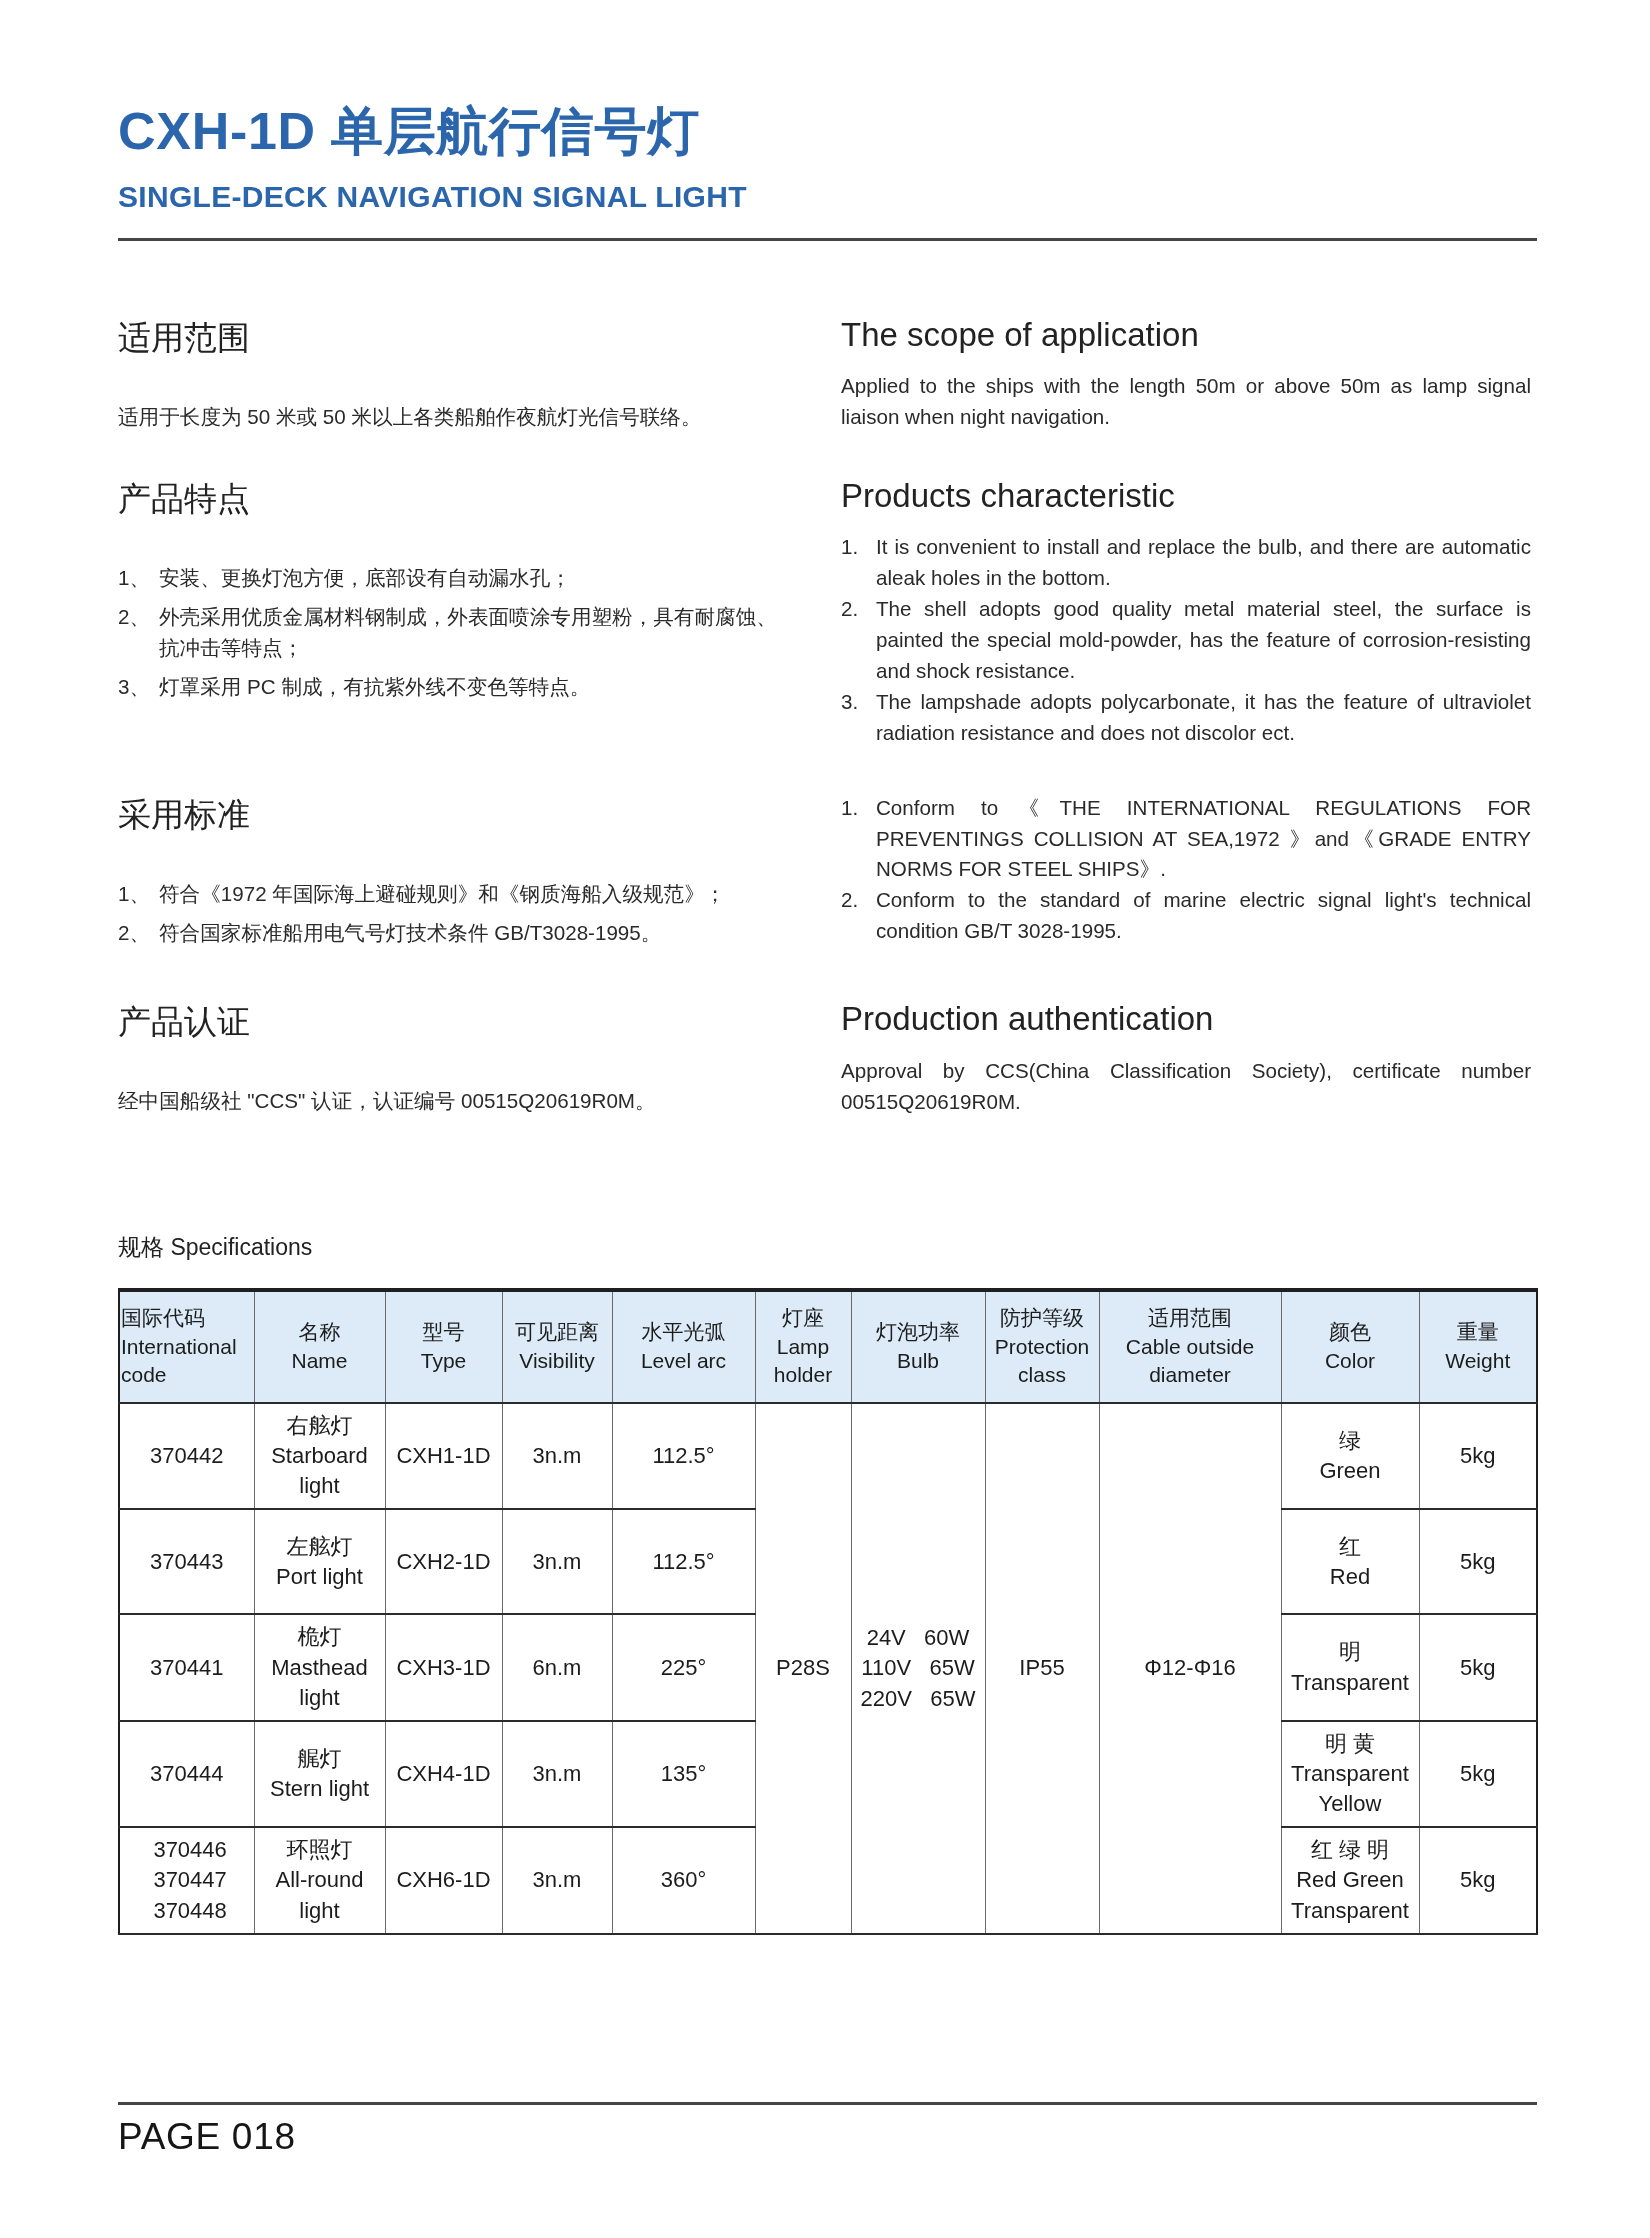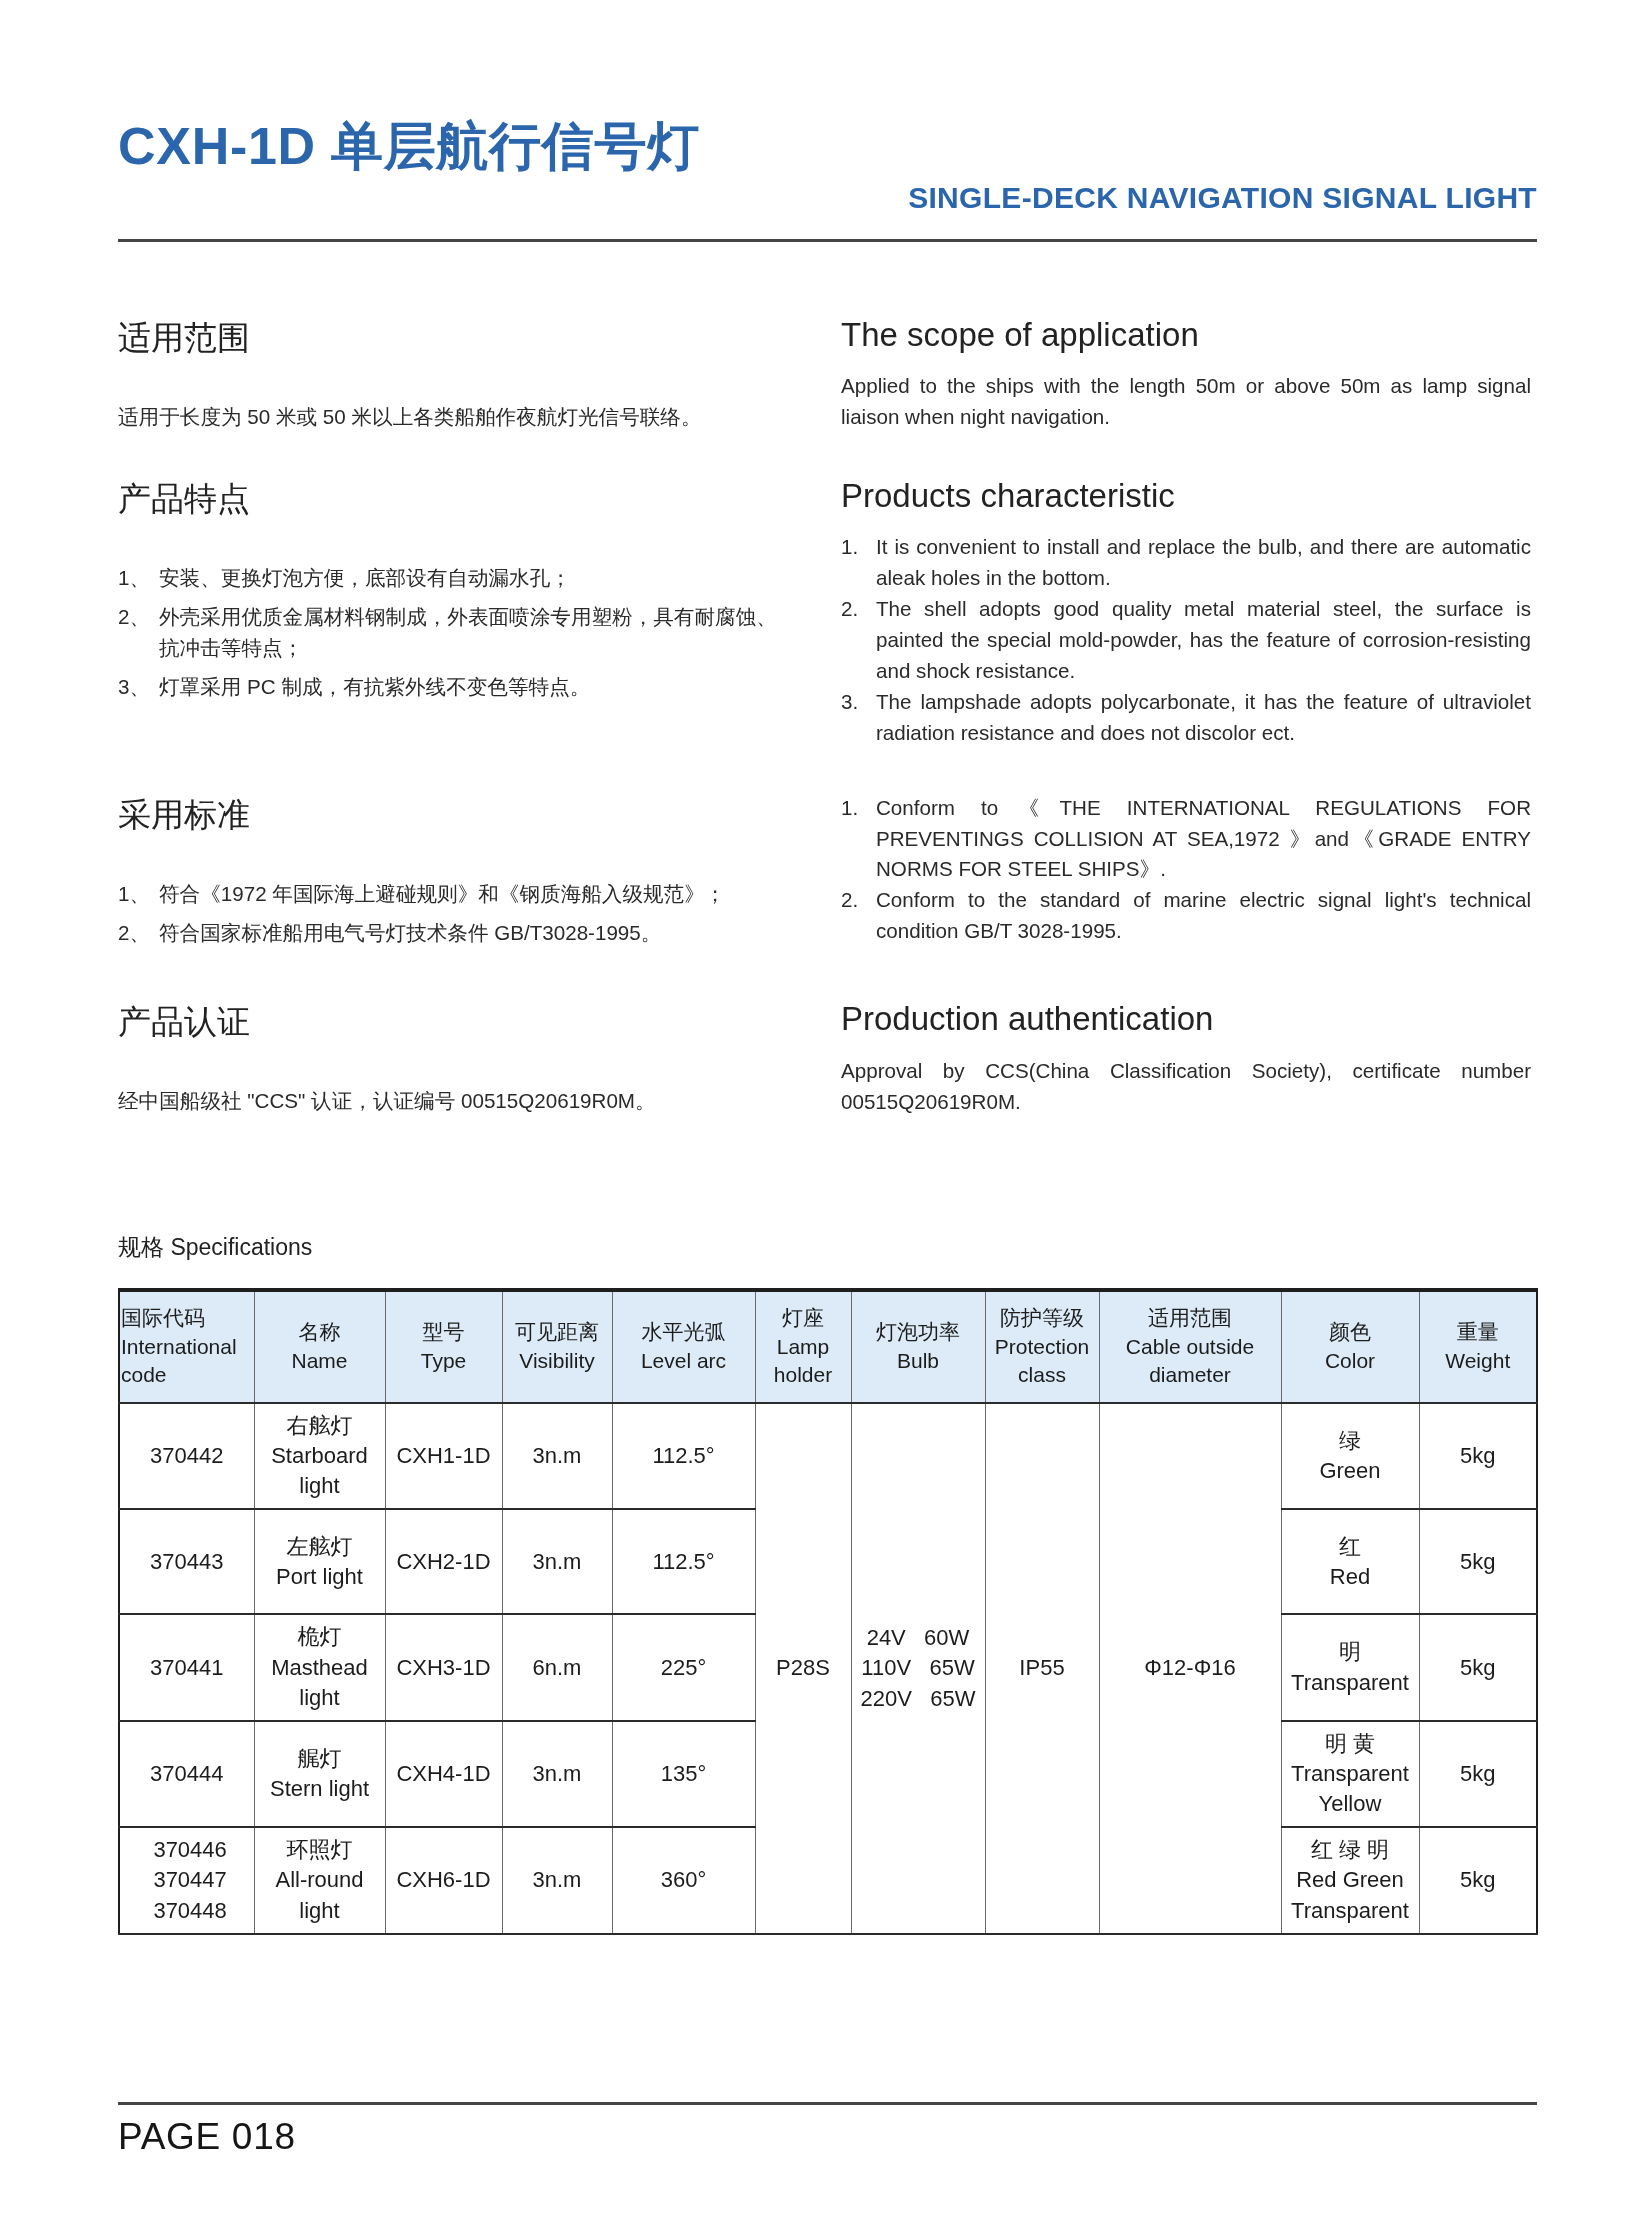--- a/index.html
+++ b/index.html
@@ -7,23 +7,23 @@
   body {
     width: 1650px; height: 2239px;
     font-family: "Liberation Sans", "DejaVu Sans", sans-serif;
     color: #1c1c1c;
     position: relative;
     overflow: hidden;
   }
   .content { position: absolute; left: 118px; width: 1419px; }
 
   
-  .header { top: 117px; }
+  .header { top: 102px; }
   .title-zh { color: #2b66ad; font-size: 52px; font-weight: 700; letter-spacing: 0.7px; line-height: 1.12; }
-  .title-en { color: #2b66ad; font-size: 30px; font-weight: 700; letter-spacing: 0.3px; margin-top: 6px; text-align: right; }
+  .title-en { color: #2b66ad; font-size: 30px; font-weight: 700; letter-spacing: 0.3px; margin-top: 20px; }
   .rule { border: none; border-top: 3.3px solid #454545; margin-top: 24px; }
 
   
   .sections {
     top: 316px;
     display: grid;
     grid-template-columns: 679px 690px;
     column-gap: 51px;
     row-gap: 61px;
     align-items: start;

